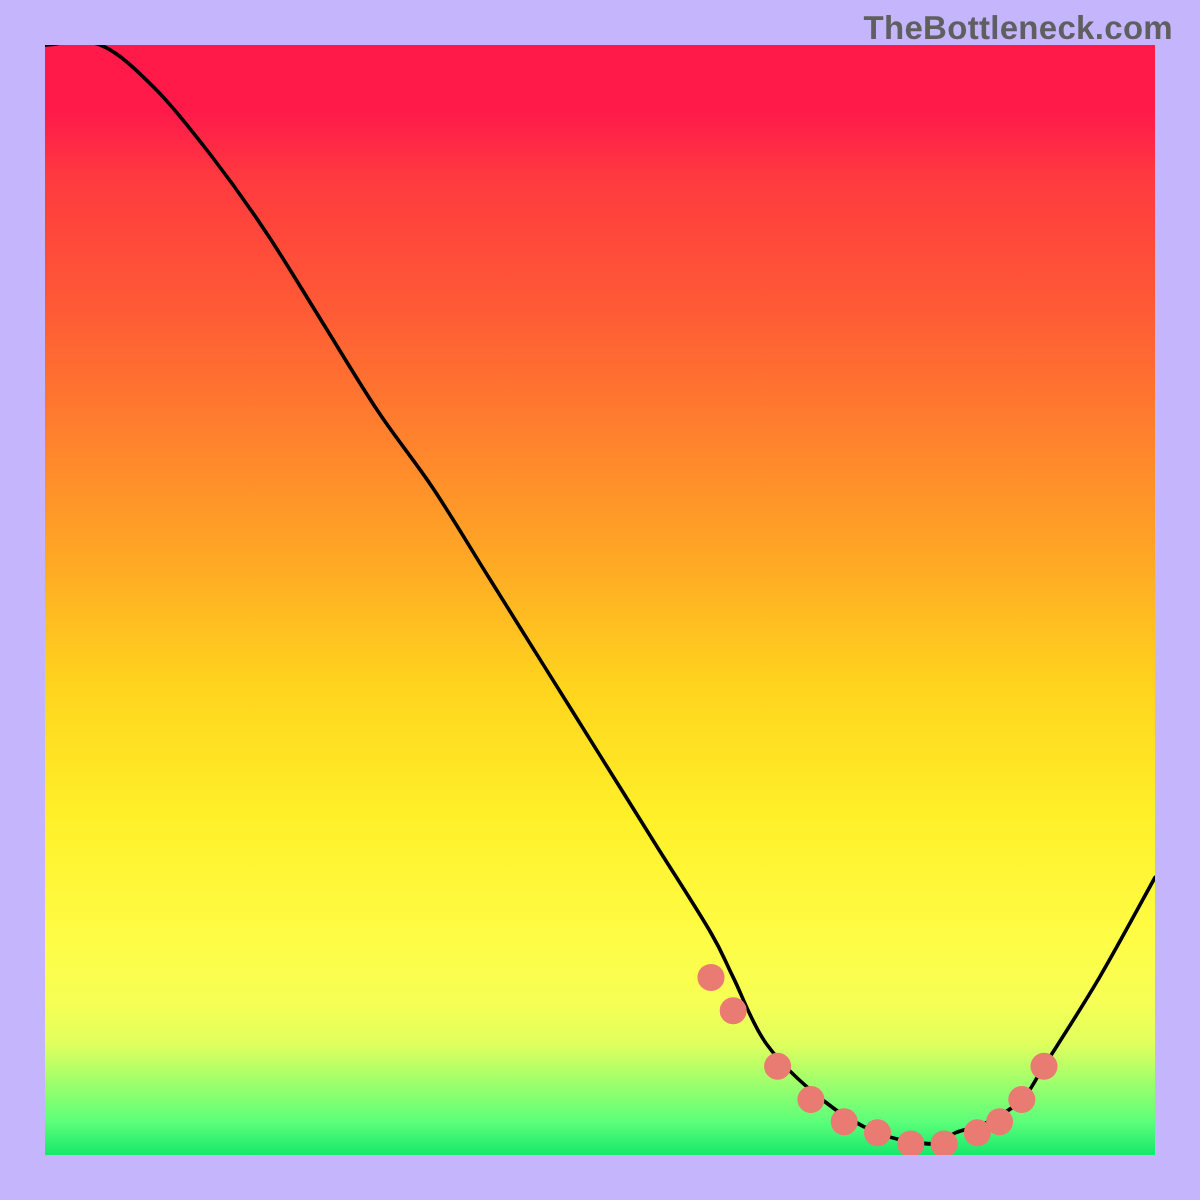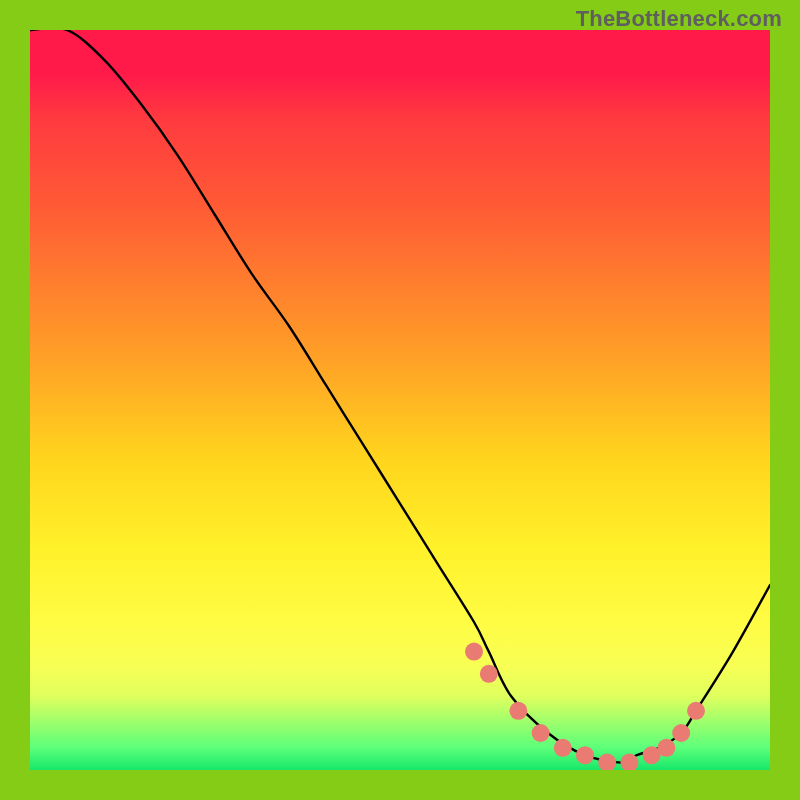--- a/index.html
+++ b/index.html
@@ -8,21 +8,21 @@
     width: 800px;
     height: 800px;
     background: #000;
     overflow: hidden;
     font-family: Arial, Helvetica, sans-serif;
   }
   .frame {
     position: relative;
     width: 800px;
     height: 800px;
-    background: #84cc16;
+    background: #c4b5fd;
   }
   .watermark {
     position: absolute;
     top: 6px;
     right: 18px;
     color: #5f5f5f;
     font-size: 22px;
     font-weight: 600;
     letter-spacing: 0.2px;
     z-index: 100;

